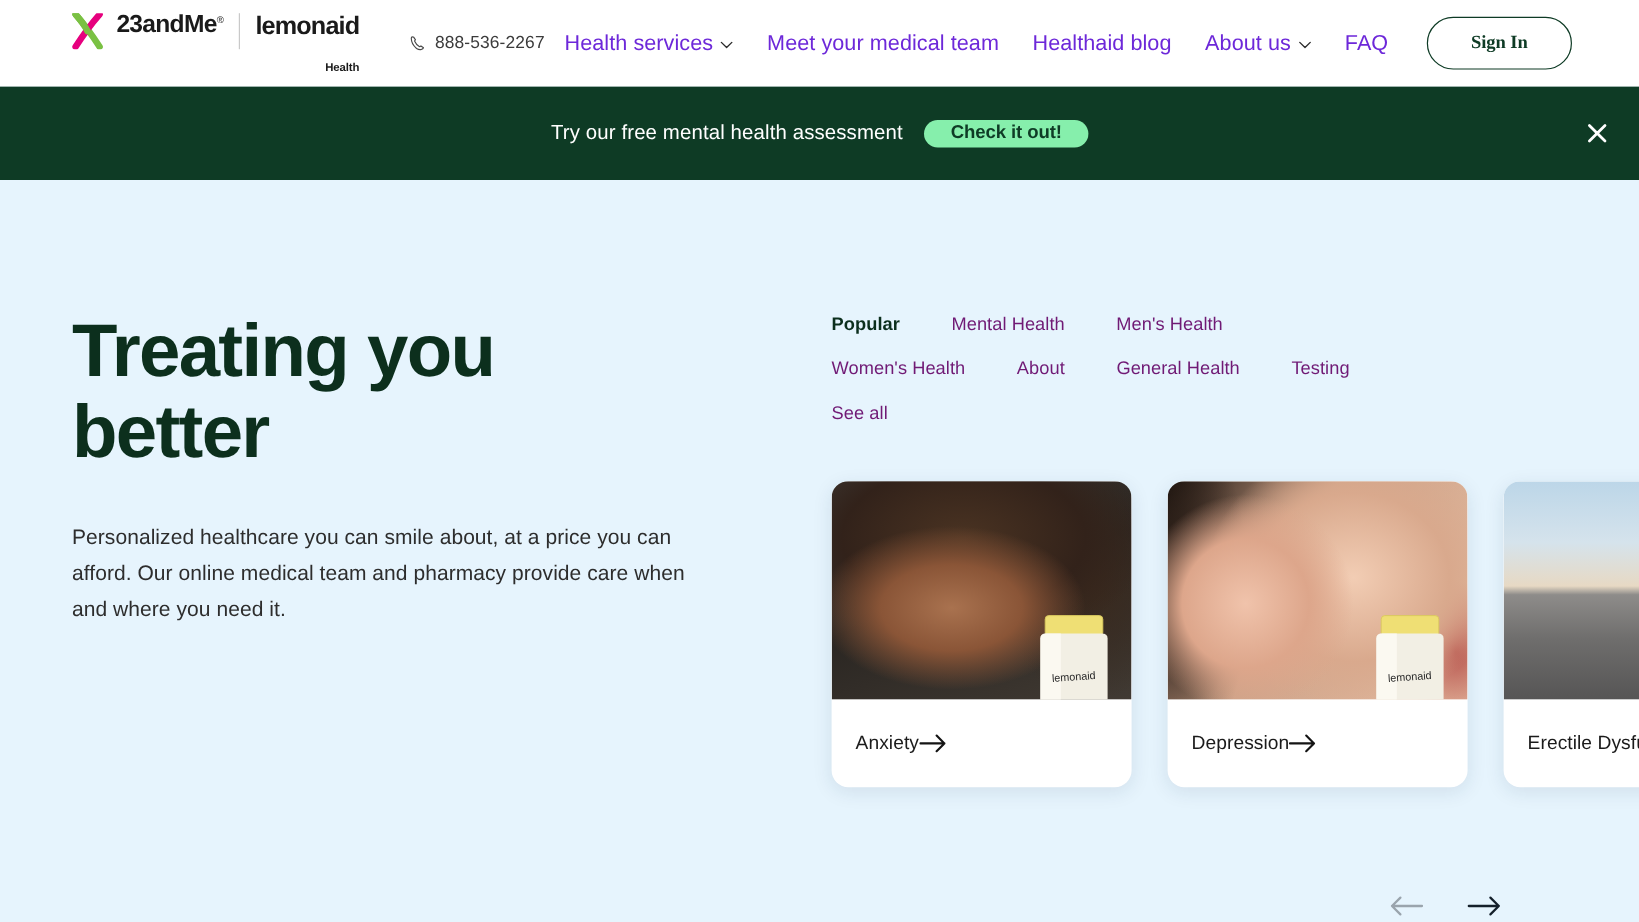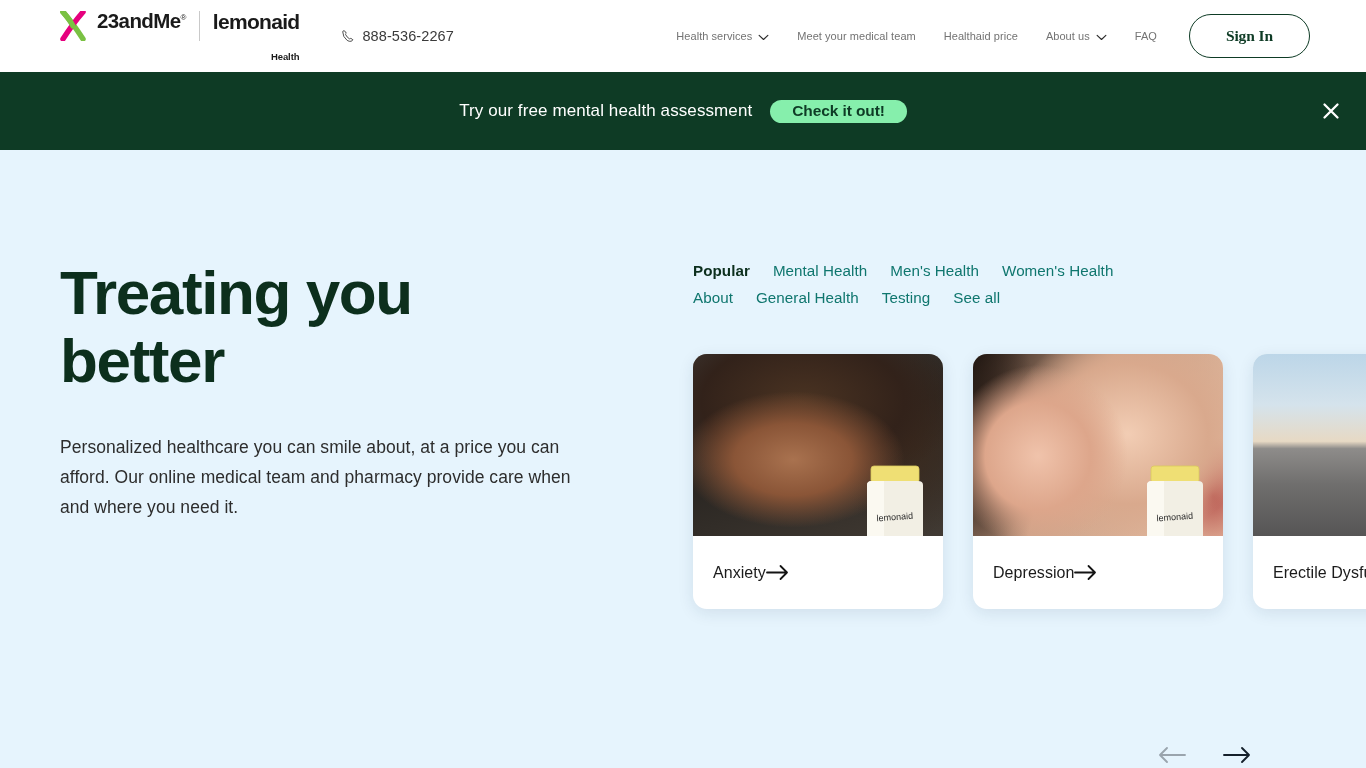--- a/index.html
+++ b/index.html
@@ -59,22 +59,22 @@
     font-size: 14.5px;
     letter-spacing: 0.1px;
   }
   .phone-icon { width: 14px; height: 14px; display: block; }
 
   .nav { margin-left: auto; display: flex; align-items: center; gap: 0; }
   .nav-item {
     display: flex;
     align-items: center;
     gap: 6px;
-    font-size: 11px;
-    color: #737373;
+    font-size: 18px;
+    color: #6d28d9;
     padding: 0 14px;
     white-space: nowrap;
     cursor: pointer;
     letter-spacing: 0.05px;
   }
   .chev { width: 11px; height: 7px; display: block; margin-top: 2px; }
   .signin-btn {
     margin-left: 18px;
     border: 1.6px solid #0e3b25;
     color: #0e3b25;
@@ -162,24 +162,25 @@
     position: relative;
   }
 
   
   .cats {
     display: flex;
     flex-wrap: wrap;
     max-width: 475px;
     row-gap: 10px;
     column-gap: 0;
+    gap: 20px;
   }
   .cat {
     font-size: 15.2px;
-    color: #0f766e;
+    color: #701a75;
     cursor: pointer;
     margin-right: 23px;
     white-space: nowrap;
     letter-spacing: 0.05px;
   }
   .cat.active { color: #0c2f1d; font-weight: bold; }
 
   
   .carousel {
     margin-top: 48px;
@@ -306,21 +307,21 @@
     <div class="nav-item">
       <span>Health services</span>
       <svg class="chev" viewBox="0 0 12 8">
         <path d="M1 1.5 L6 6.3 L11 1.5" stroke="#2b2b2b" stroke-width="1.3" fill="none" stroke-linecap="round" stroke-linejoin="round"></path>
       </svg>
     </div>
     <div class="nav-item">
       <span>Meet your medical team</span>
     </div>
     <div class="nav-item">
-      <span>Healthaid price</span>
+      <span>Healthaid blog</span>
     </div>
     <div class="nav-item">
       <span>About us</span>
       <svg class="chev" viewBox="0 0 12 8">
         <path d="M1 1.5 L6 6.3 L11 1.5" stroke="#2b2b2b" stroke-width="1.3" fill="none" stroke-linecap="round" stroke-linejoin="round"></path>
       </svg>
     </div>
     <div class="nav-item">
       <span>FAQ</span>
     </div>

